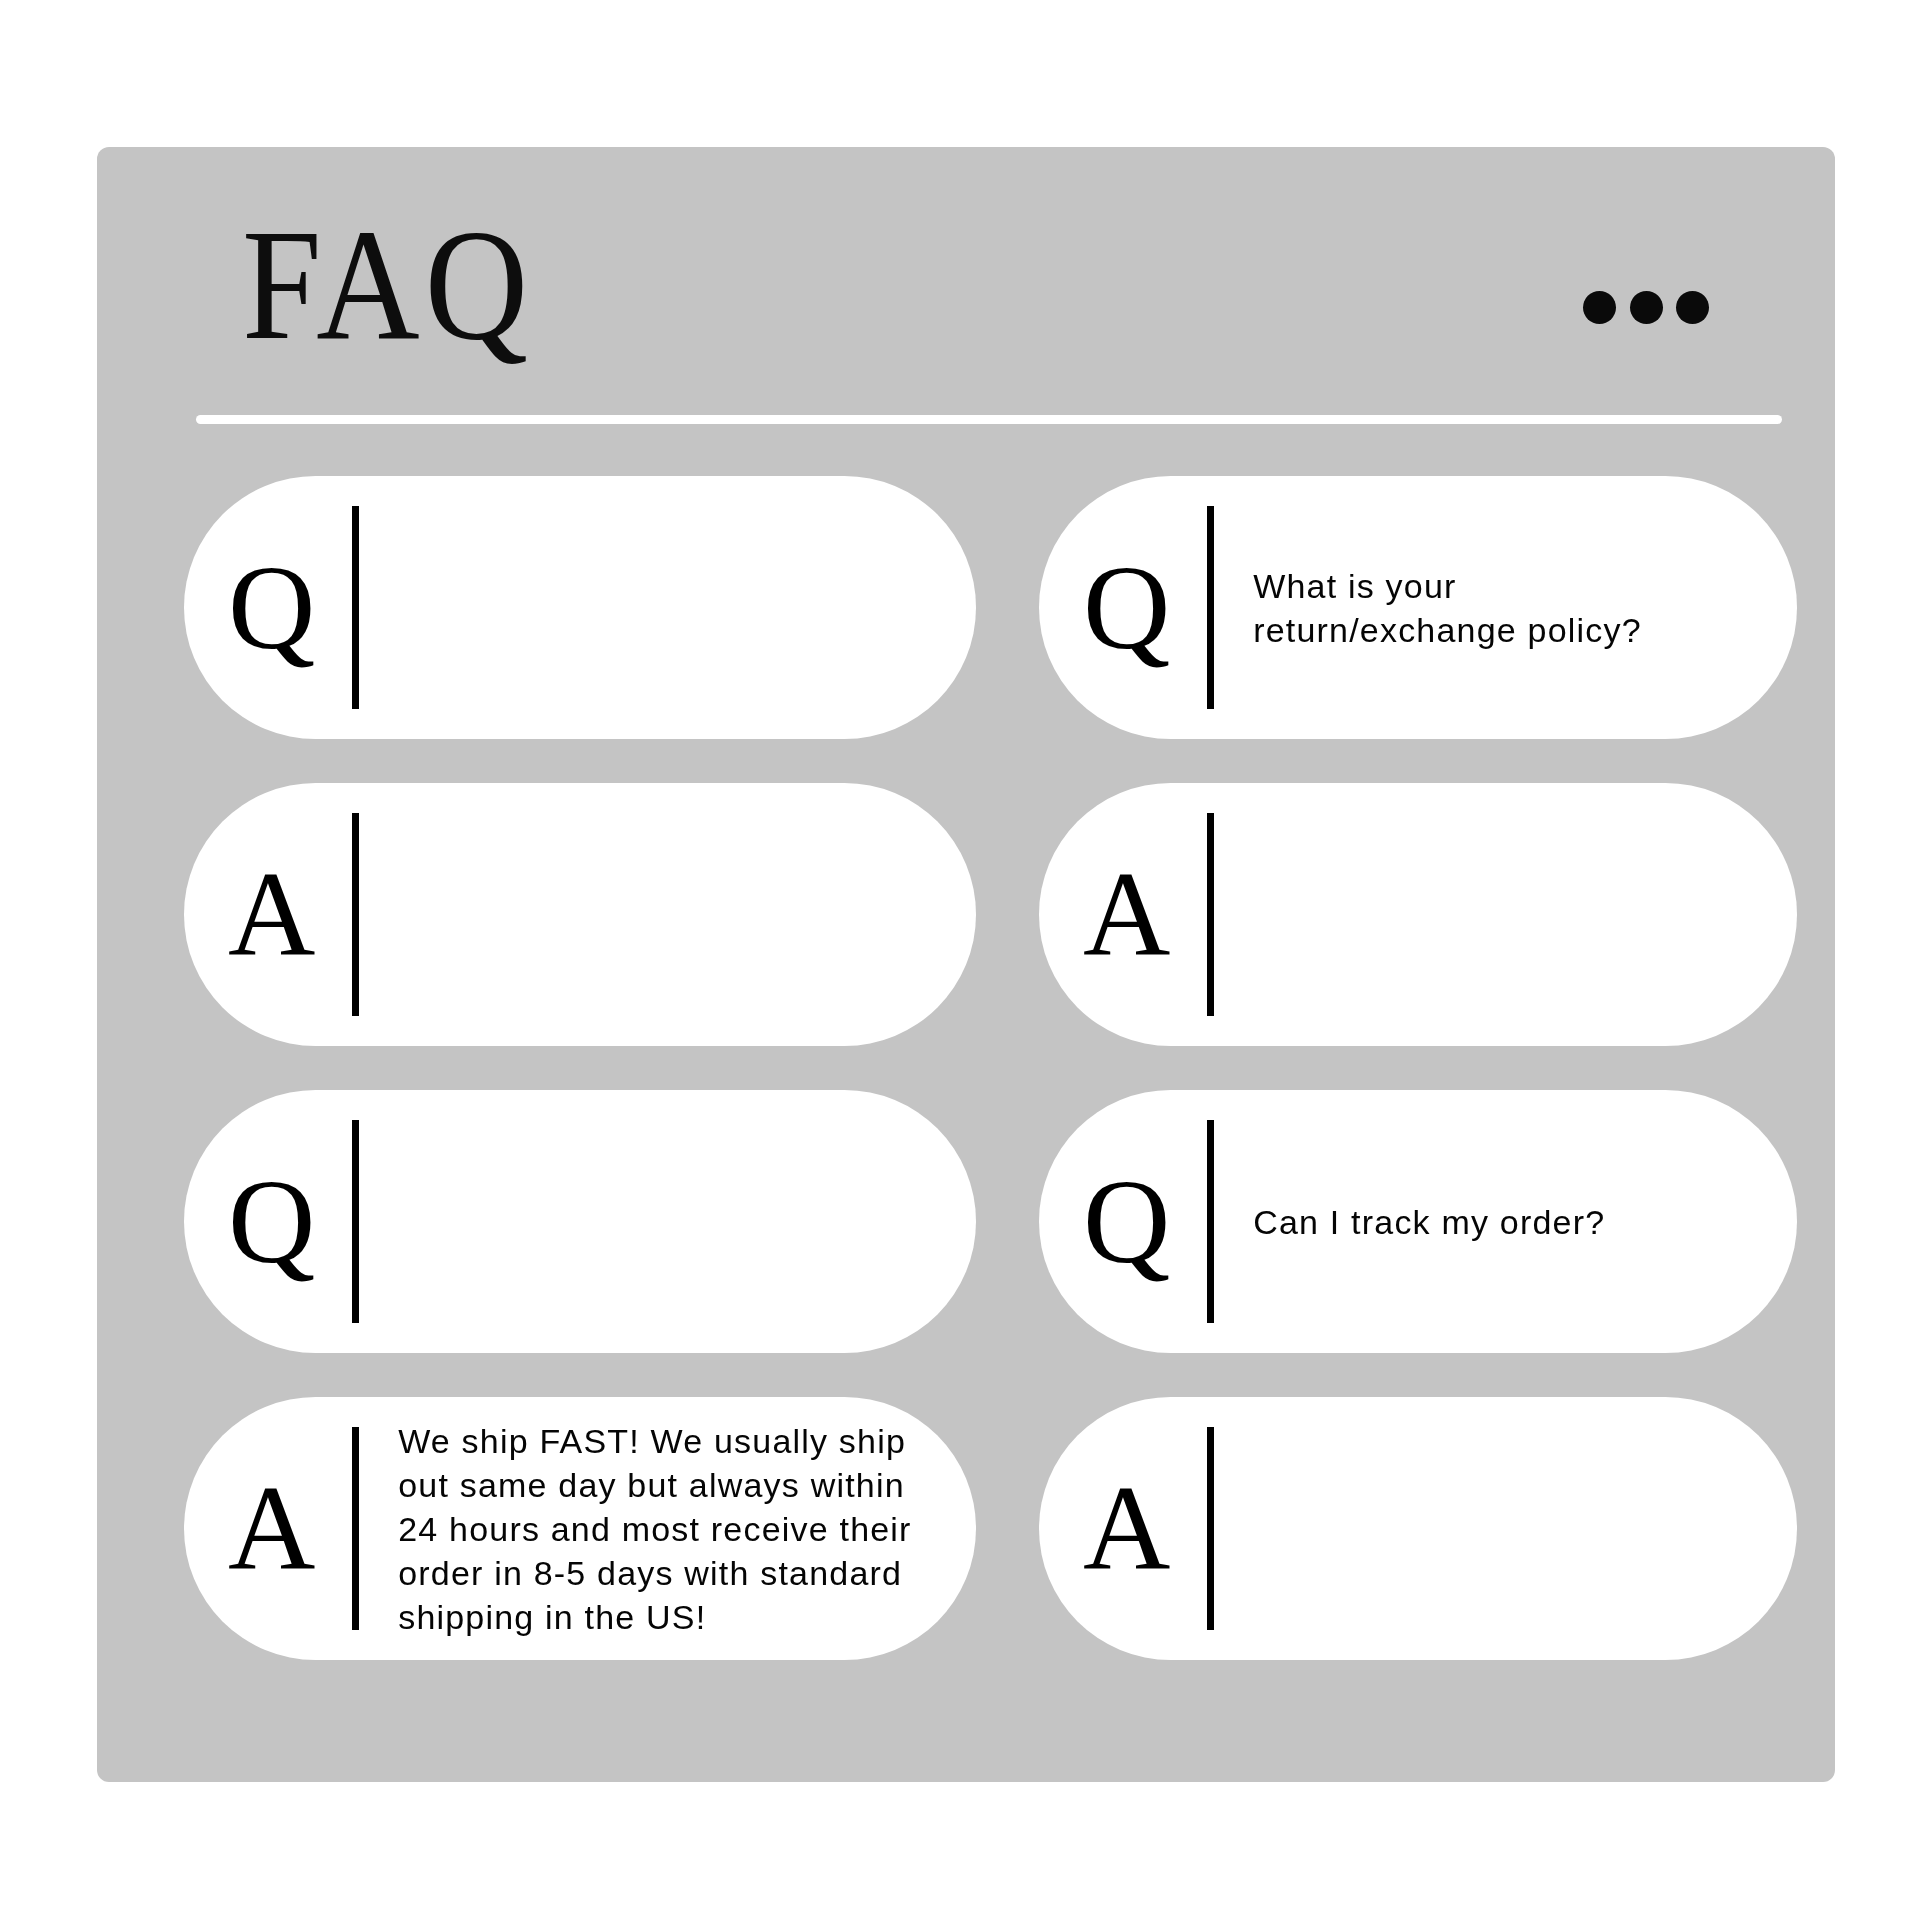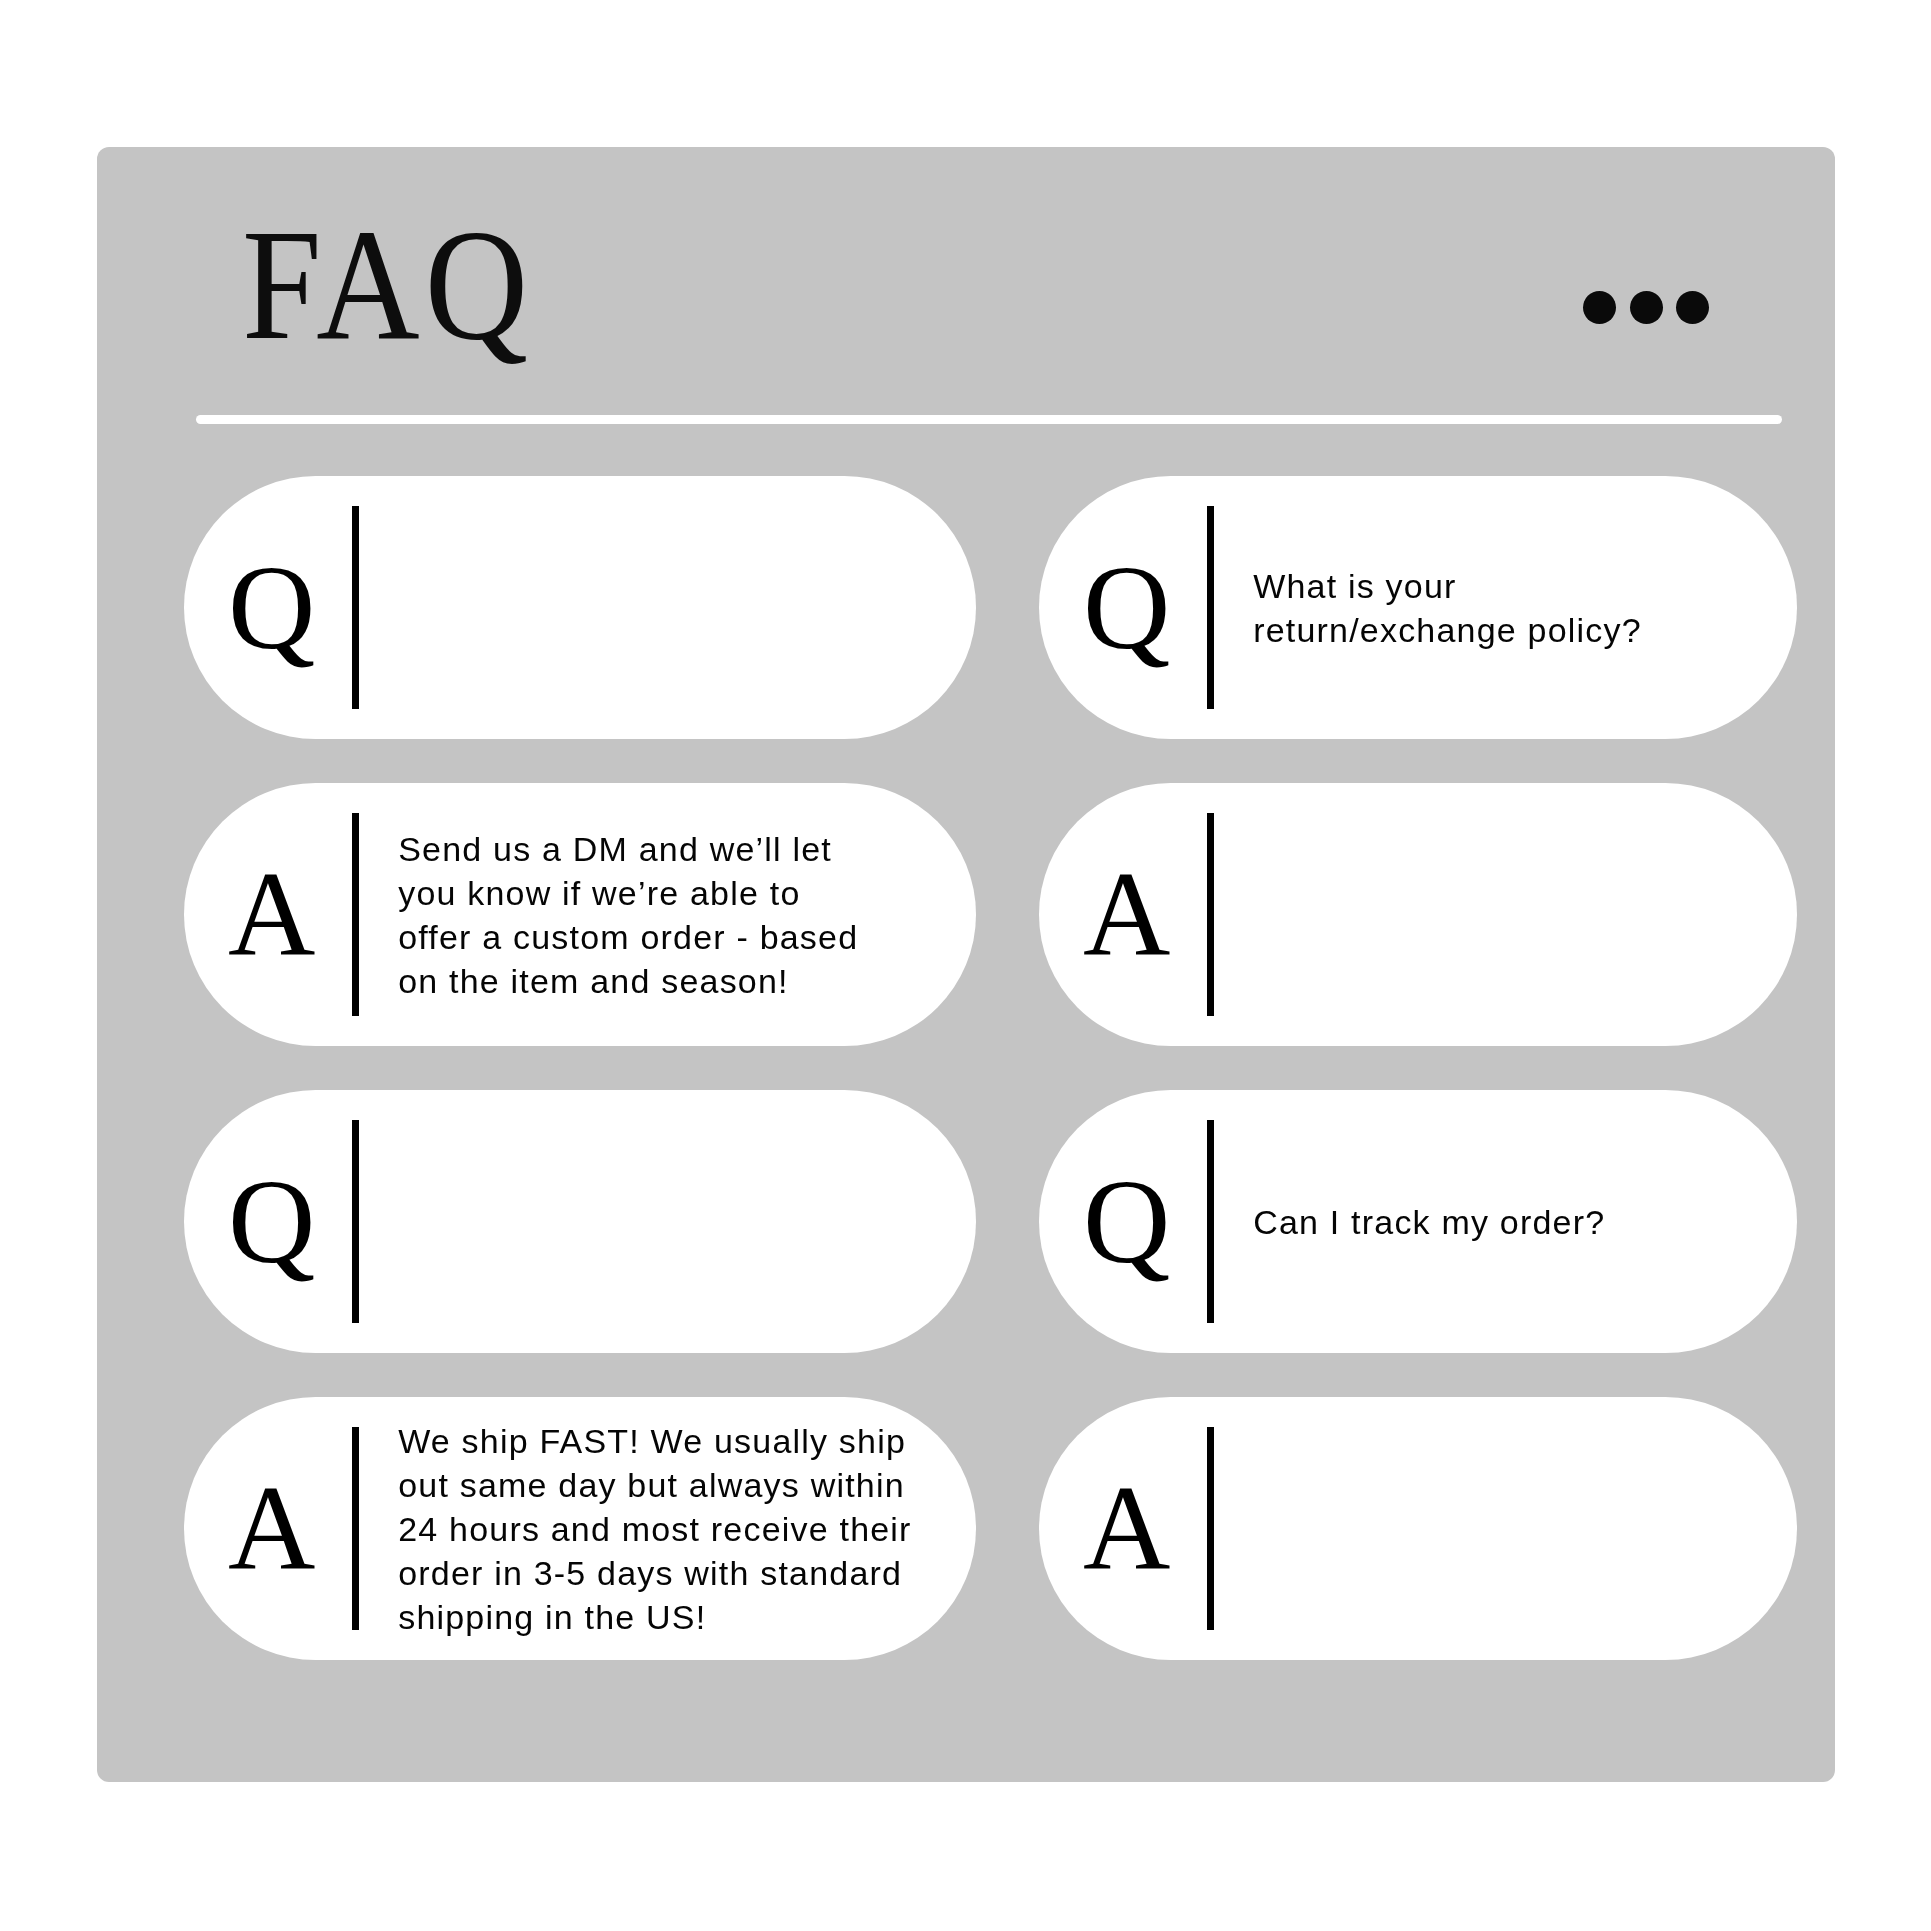--- a/index.html
+++ b/index.html
@@ -127,24 +127,20 @@
       <div class="bubble">
         <div class="glyph">Q</div>
         <div class="rule"></div>
         <div class="bubble-text">What is your
 return/exchange policy?</div>
       </div>
 
       <div class="bubble">
         <div class="glyph">A</div>
         <div class="rule"></div>
-        <div class="bubble-text">Send us a DM and we’ll let
-you know if we’re able to
-offer a custom order - based
-on the item and season!</div>
       </div>
 
       <div class="bubble">
         <div class="glyph">A</div>
         <div class="rule"></div>
       </div>
 
       <div class="bubble">
         <div class="glyph">Q</div>
         <div class="rule"></div>
@@ -155,21 +151,21 @@
         <div class="rule"></div>
         <div class="bubble-text">Can I track my order?</div>
       </div>
 
       <div class="bubble">
         <div class="glyph">A</div>
         <div class="rule"></div>
         <div class="bubble-text">We ship FAST! We usually ship
 out same day but always within
 24 hours and most receive their
-order in 3-5 days with standard
+order in 8-5 days with standard
 shipping in the US!</div>
       </div>
 
       <div class="bubble">
         <div class="glyph">A</div>
         <div class="rule"></div>
       </div>
 
     </div>
   </div>

